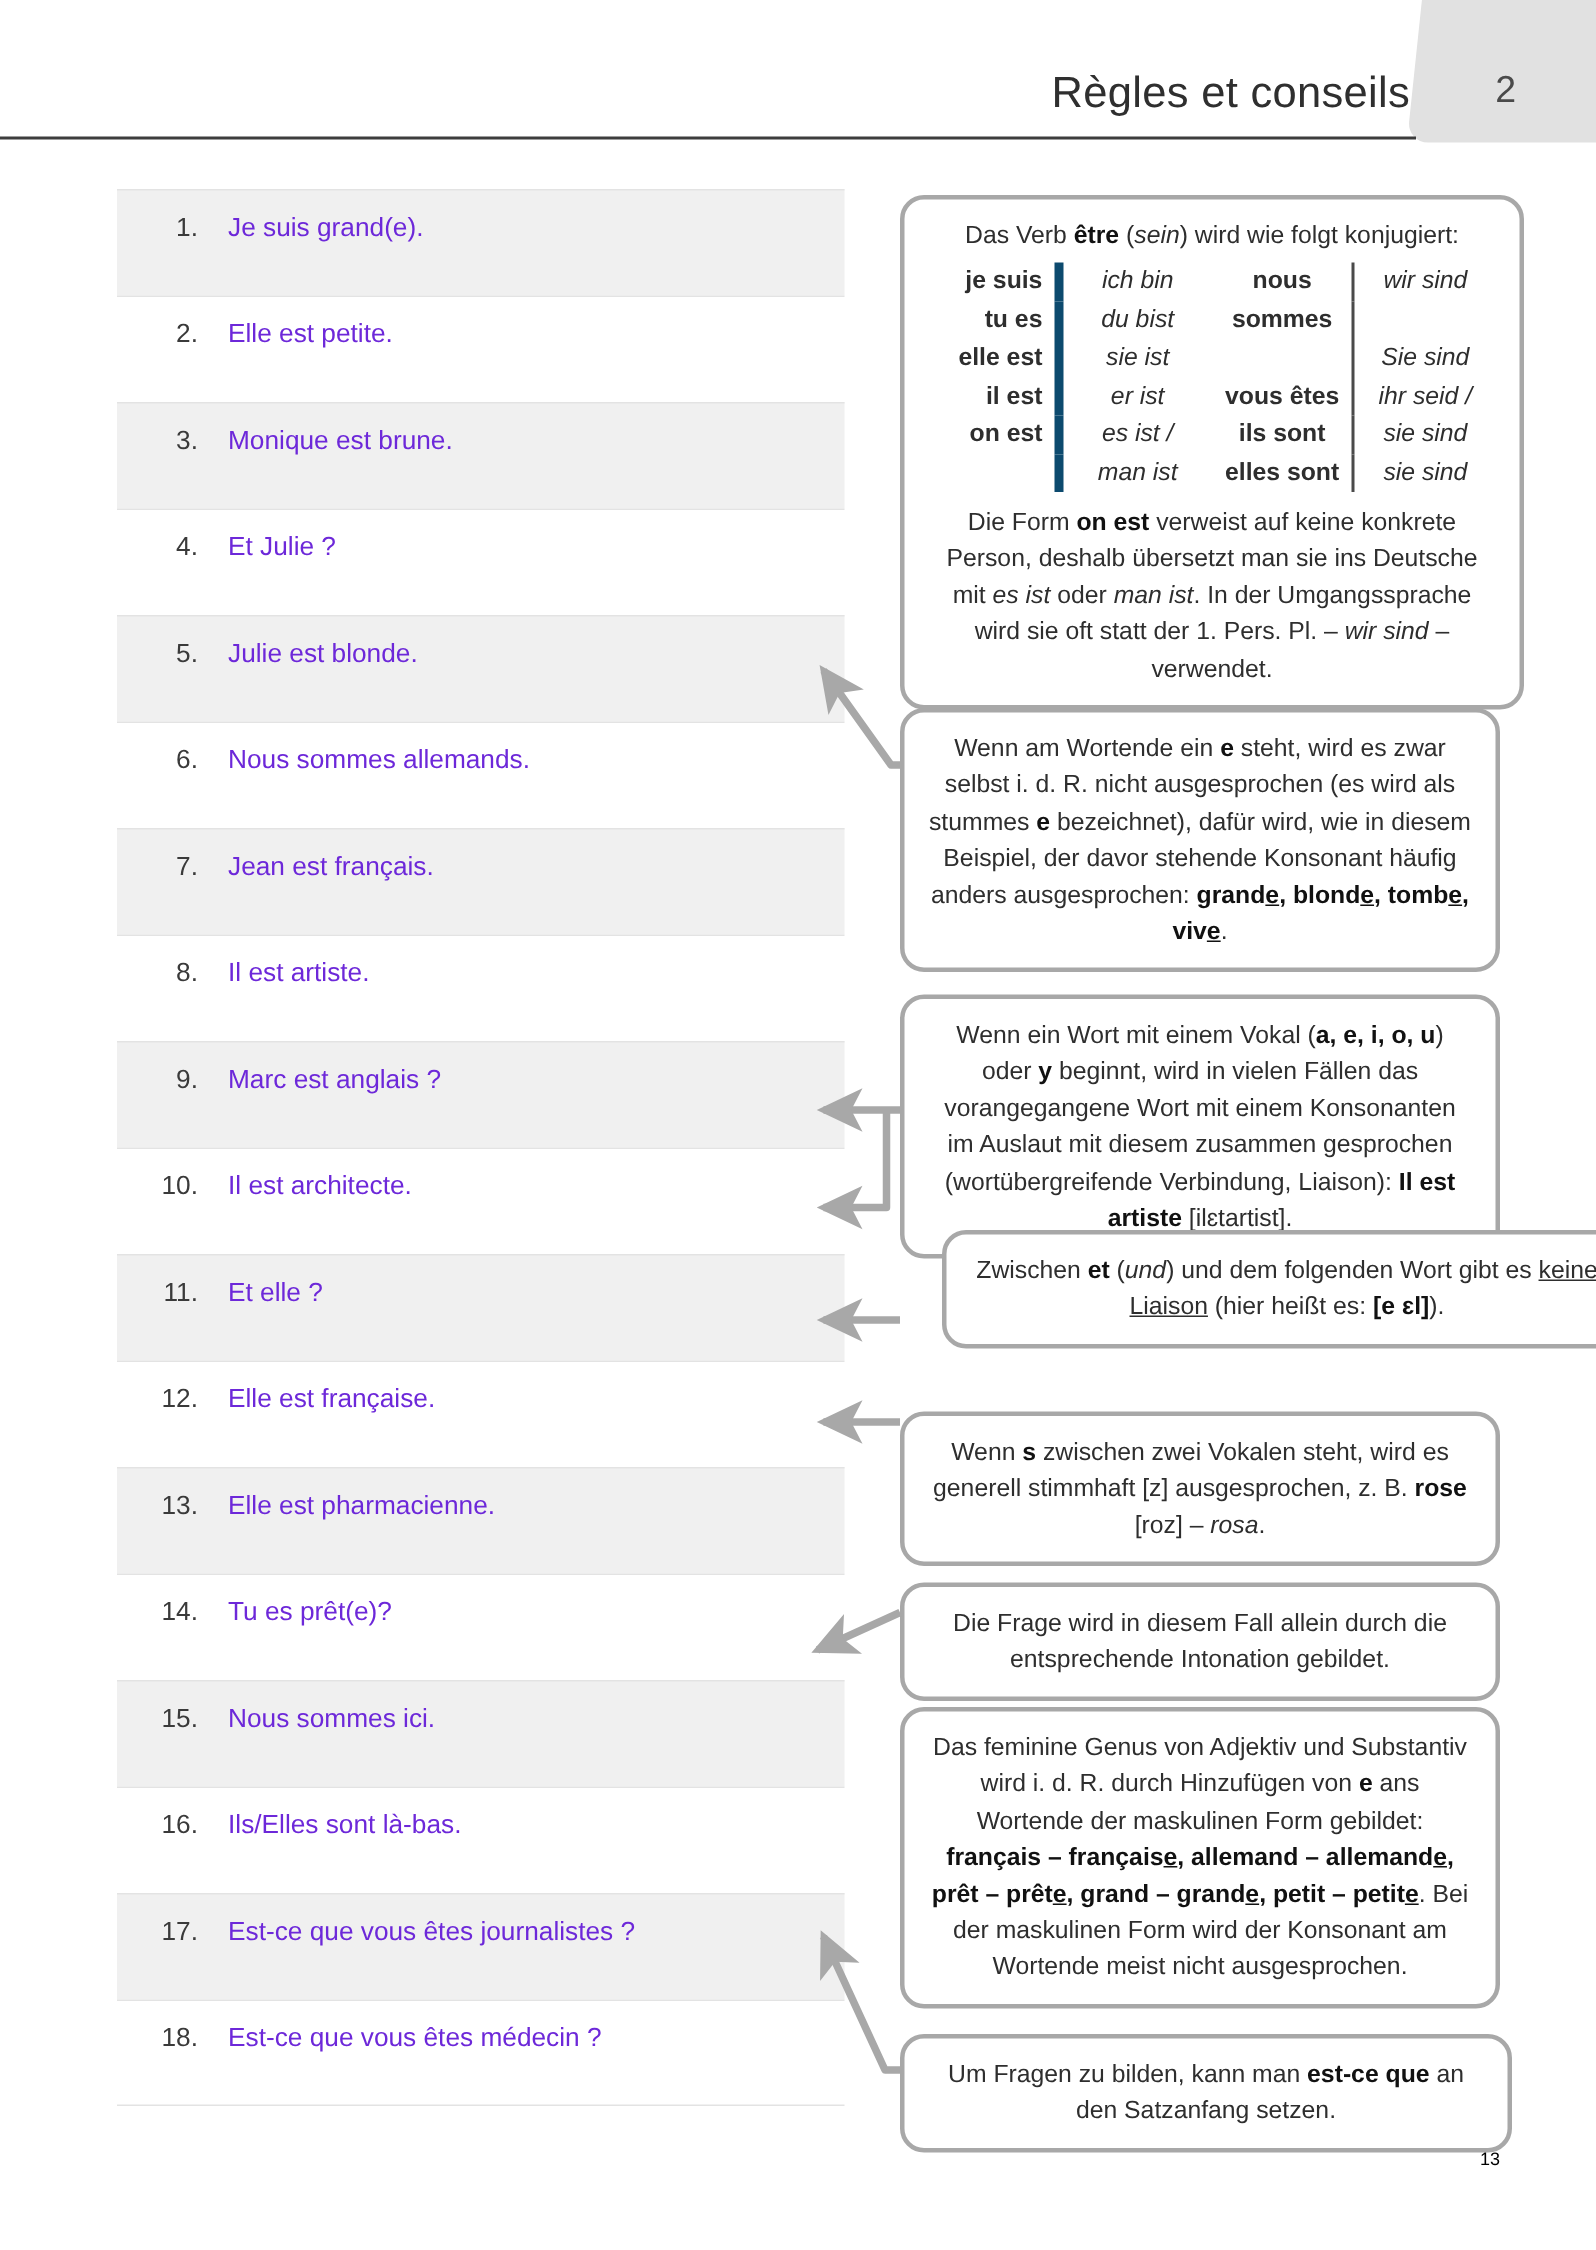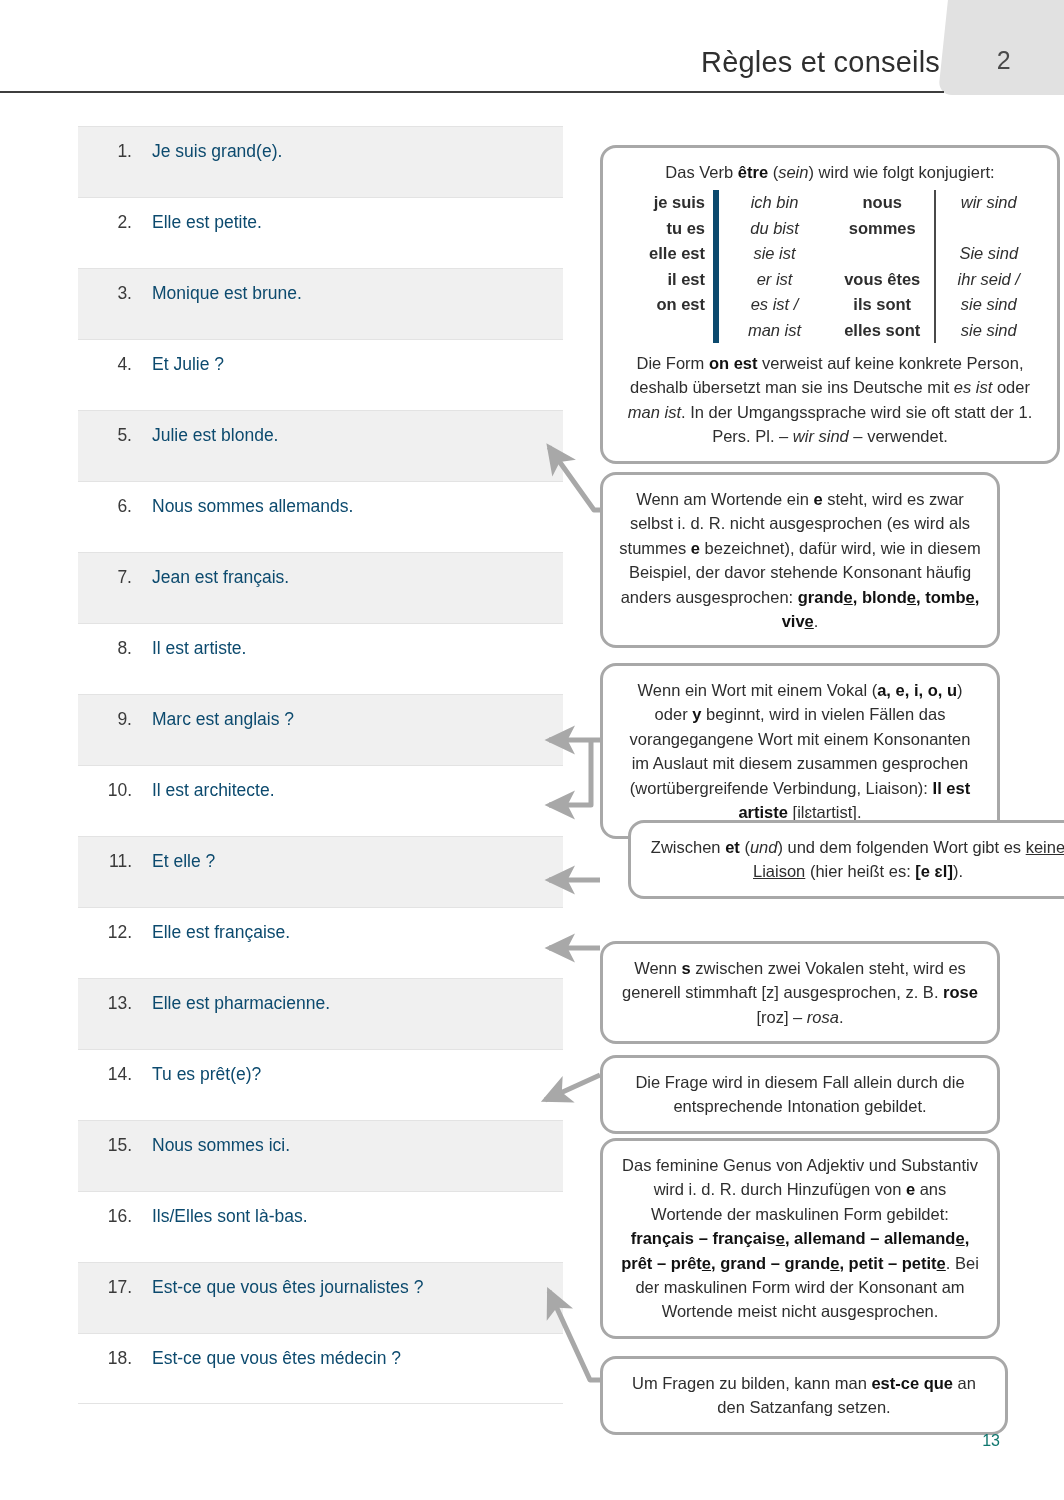--- a/index.html
+++ b/index.html
@@ -67,21 +67,21 @@
   .sentence-num {
     width: 54px;
     text-align: right;
     font-size: 17.5px;
     color: #3a3a3a;
     flex: none;
   }
   .sentence-text {
     margin-left: 20px;
     font-size: 17.5px;
-    color: #0c4a6e;
+    color: #6d28d9;
   }
 
   
   .tips { position: absolute; top: 0; left: 0; }
   .tip-box {
     position: absolute;
     border: 3px solid #a8a8a8;
     border-radius: 16px;
     background: #ffffff;
     padding: 12px 16px;
@@ -121,22 +121,22 @@
     width: 1064px; height: 1500px;
     pointer-events: none;
   }
 
   
   .page-number {
     position: absolute;
     top: 1432px; left: 940px;
     width: 60px;
     text-align: right;
-    font-size: 16px;
-    color: #0f766e;
+    font-size: 12px;
+    color: #000000;
   }
 </style>
 </head>
 <body>
 
 <div class="chapter-tab"></div>
 <div class="chapter-tab-num">2</div>
 <div class="header-title">Règles et conseils</div>
 <div class="header-rule"></div>
 
@@ -210,21 +210,21 @@
       <span class="sentence-text">Est-ce que vous êtes journalistes ?</span>
     </div>
     <div class="sentence-row last">
       <span class="sentence-num">18.</span>
       <span class="sentence-text">Est-ce que vous êtes médecin ?</span>
     </div>
   </div>
 
 <div class="tips">
 
-  <div class="tip-box" style="top:145px; left:600px; width:460px;">
+  <div class="tip-box" style="top:130px; left:600px; width:416px;">
     <div class="conj-intro">Das Verb <b>être</b> (<i>sein</i>) wird wie folgt konjugiert:</div>
     <table class="conj-table">
       <tbody>
           <tr>
             <td class="c-fr">je suis</td>
             <td class="c-de">ich bin</td>
             <td class="c-fr2">nous</td>
             <td class="c-de2">wir sind</td>
           </tr>
           <tr>

